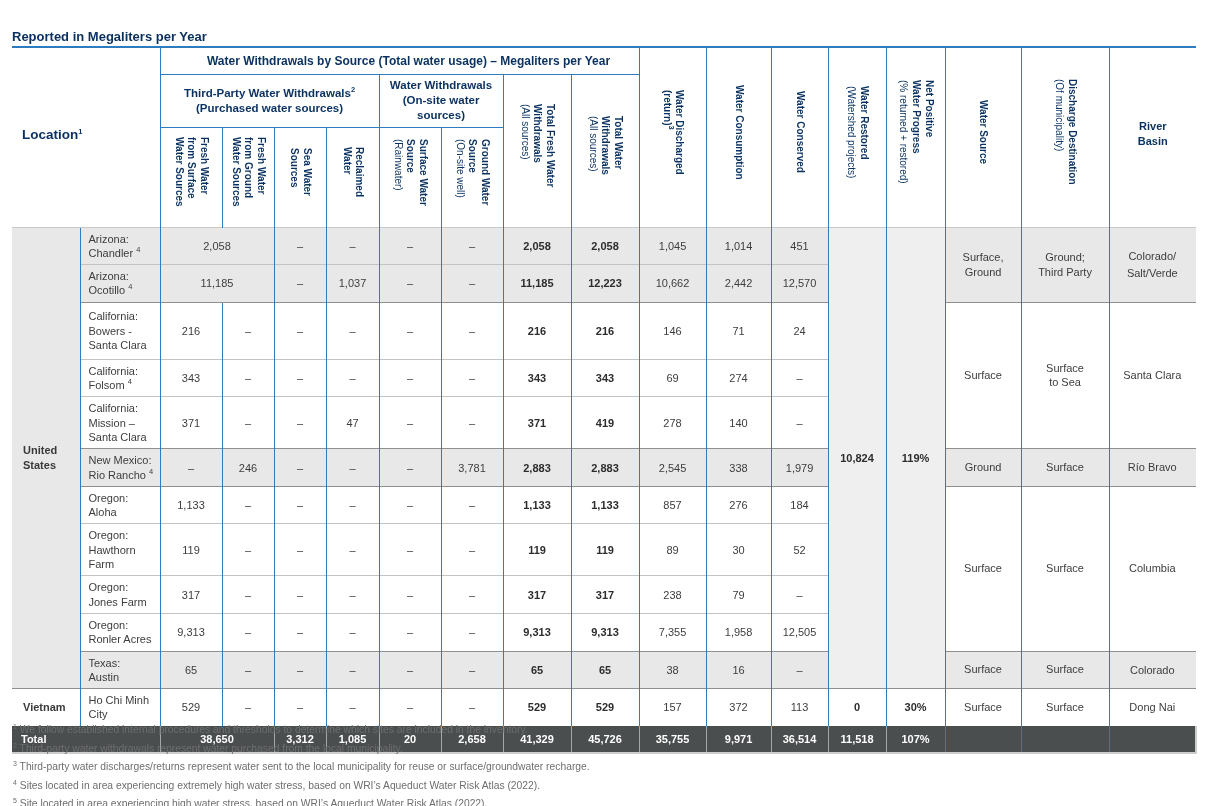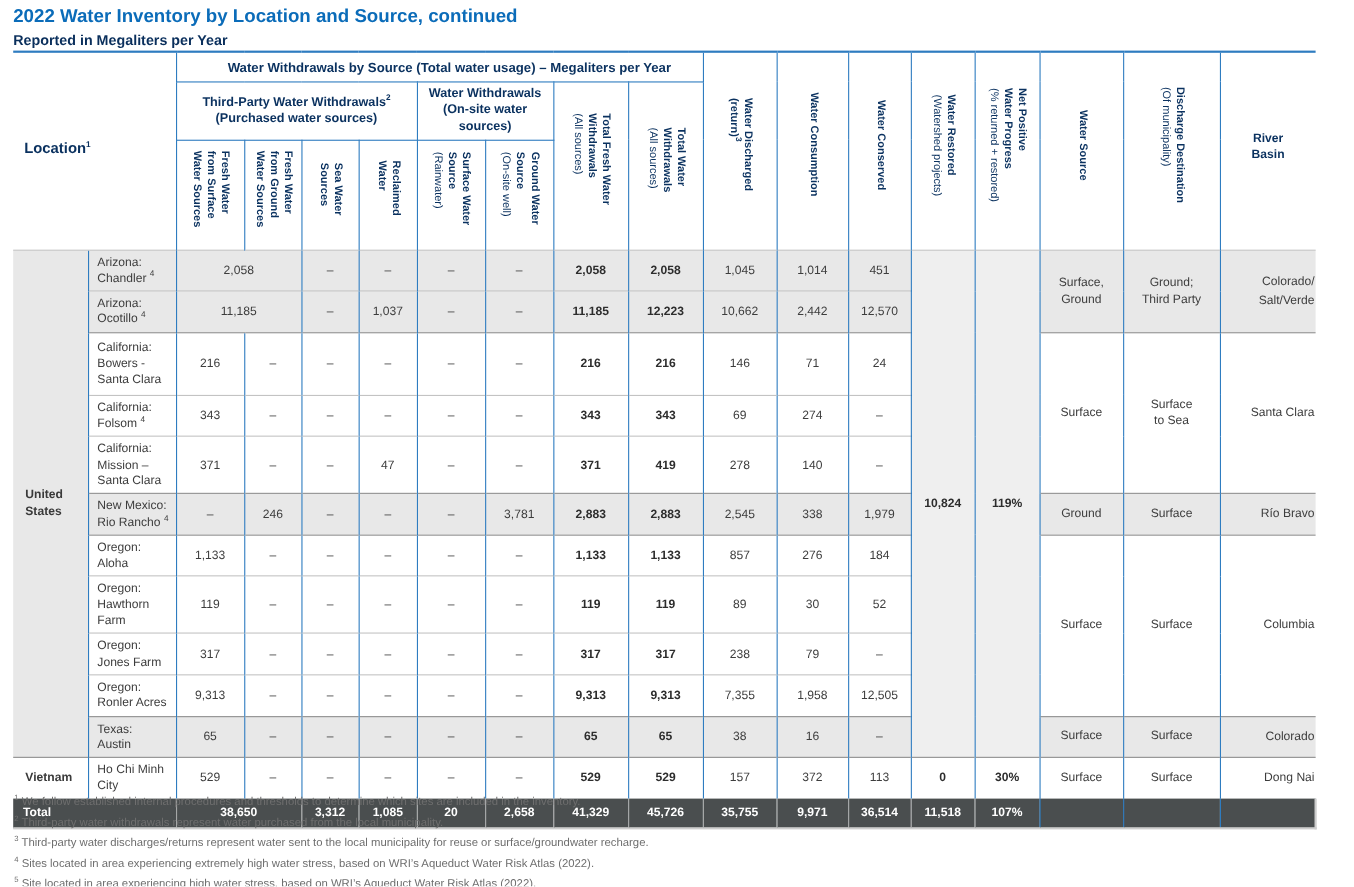--- a/index.html
+++ b/index.html
@@ -42,41 +42,40 @@
   tr.gstart td{border-top:1px solid #8f8f8f;}
   tr.gray td{background:#e8e8e8;}
   td.lite{background:#efefef !important;}
   td.num{text-align:center;padding:2px 1px;}
   td.b{font-weight:bold;color:#2d2d2d;}
   td.site{text-align:left;padding:4px 3px 4px 8px;white-space:pre-line;line-height:1.3;}
   td.country{font-weight:bold;color:#3a3a3a;text-align:left;padding-left:11px;
              white-space:pre-line;line-height:1.35;background:#e8e8e8;}
   td.country.white{background:#fff;}
   td.ctr{text-align:center;white-space:pre-line;line-height:1.35;padding:2px;}
-  td.basin{text-align:right;padding-left:0;white-space:pre-line;line-height:1.5;}
+  td.basin{text-align:center;padding-left:0;white-space:pre-line;line-height:1.5;}
 
   
   tr.total{height:27px;}
   tr.total td{background:#4a4e4f;color:#fff;font-weight:bold;text-align:center;
               border-top:none;border-left:1px solid rgba(255,255,255,0.5);
               border-bottom:2px solid #cdcdcd;}
   tr.total td.tlabel{text-align:left;padding-left:9px;border-left:none;}
   tr.total td.tblue{border-left:1px solid #2e7cc0;}
   tr.total td.tlast{border-right:2px solid #cdcdcd;}
 
   
   .foot{position:absolute;left:13px;top:724px;font-size:10.3px;color:#6e6e6e;}
   .foot div{margin-bottom:7.5px;}
   .foot sup{font-size:7px;}
 </style>
 </head>
 <body>
 
 <div class="page">
-  <div class="title">2022 Water Inventory by Location and Source, continued</div>
   <div class="subtitle">Reported in Megaliters per Year</div>
 
   <table class="inv">
     <colgroup>
       <col style="width:68px">
         <col style="width:80px">
       <col style="width:62px">
         <col style="width:52px">
         <col style="width:52px">
         <col style="width:53px">

